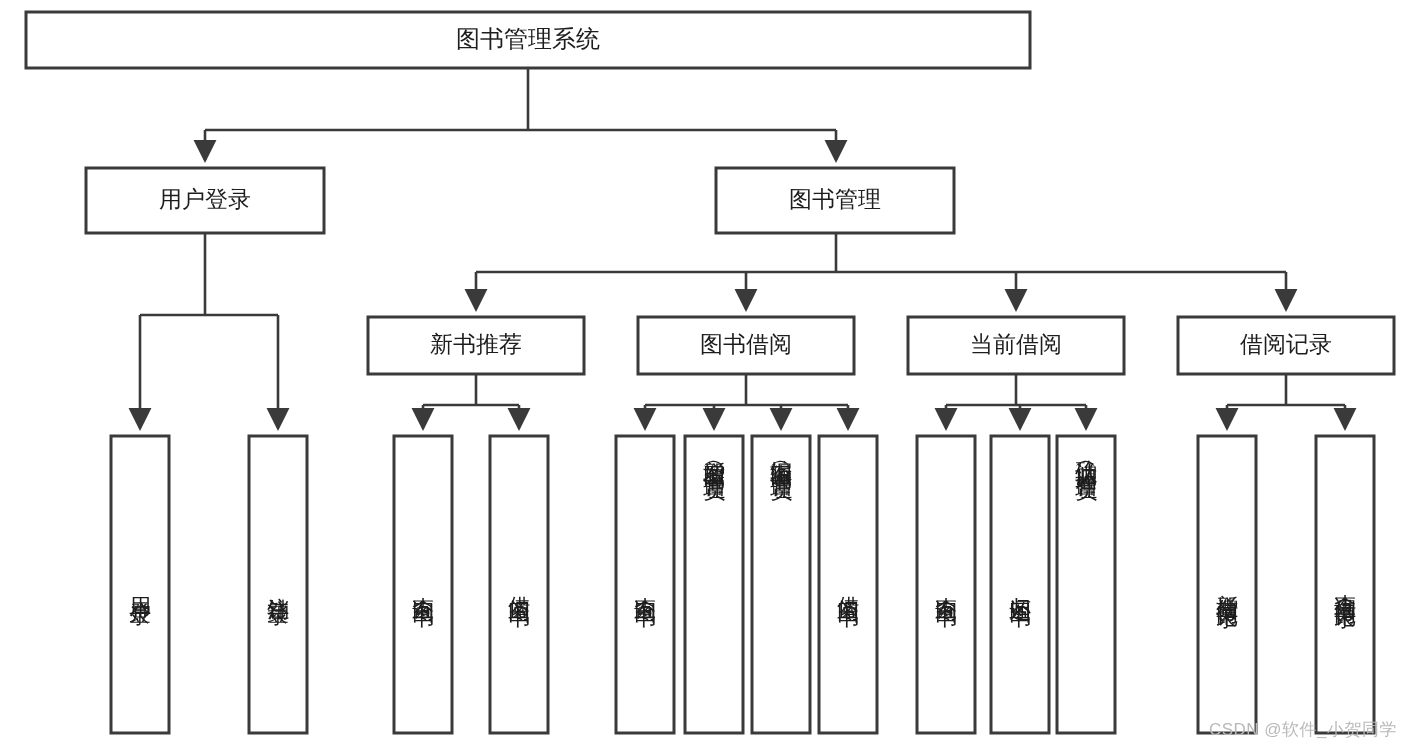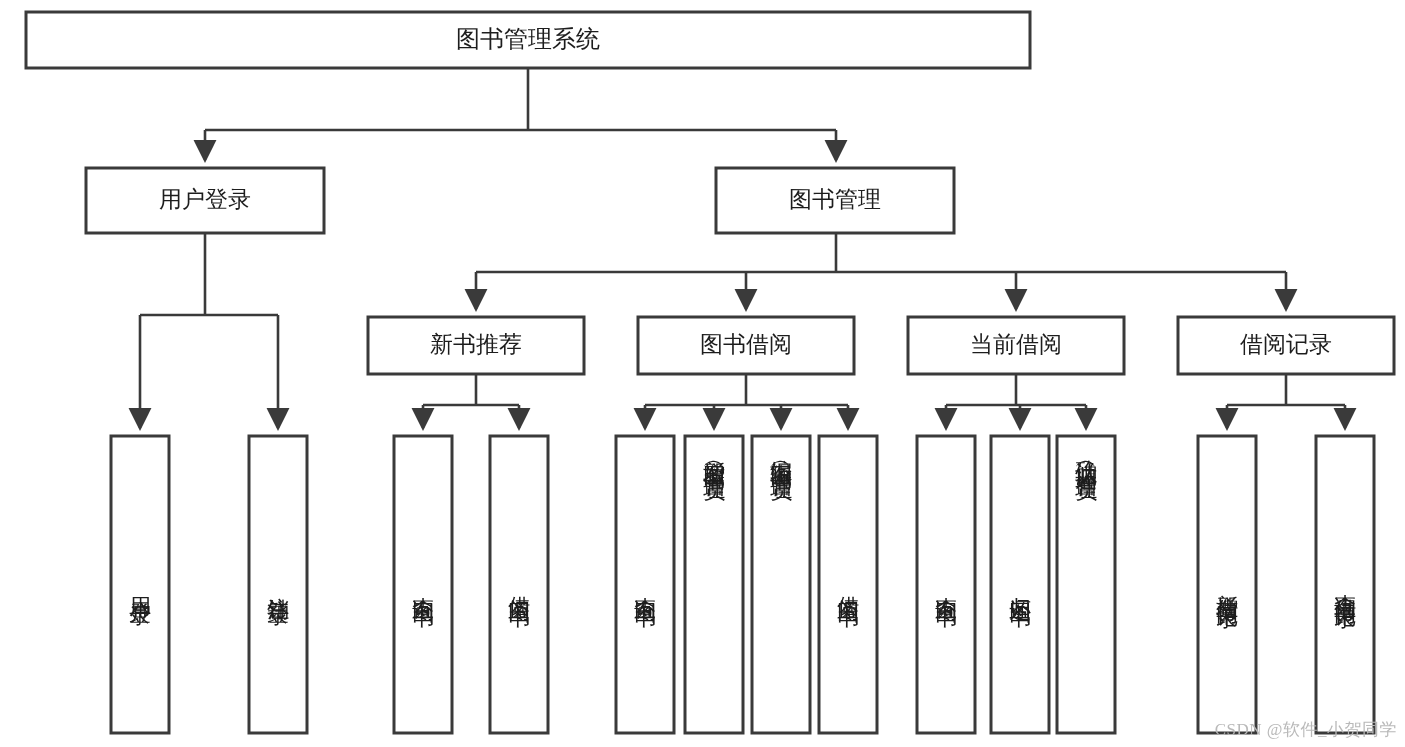--- a/index.html
+++ b/index.html
@@ -75,21 +75,21 @@
     font-size: 22px;
     line-height: 1.12;
     color: #1d1d1d;
     letter-spacing: 3px;
     white-space: nowrap;
   }
   #watermark {
     position: absolute;
     right: 14px;
     bottom: 6px;
-    font-family: Liberation Serif, serif;
+    font-family: Liberation Sans, sans-serif;
     font-size: 17px;
     color: #b9b9b9;
     letter-spacing: 0.5px;
     user-select: none;
     white-space: nowrap;
   }
 </style>
 </head>
 <body>
 

